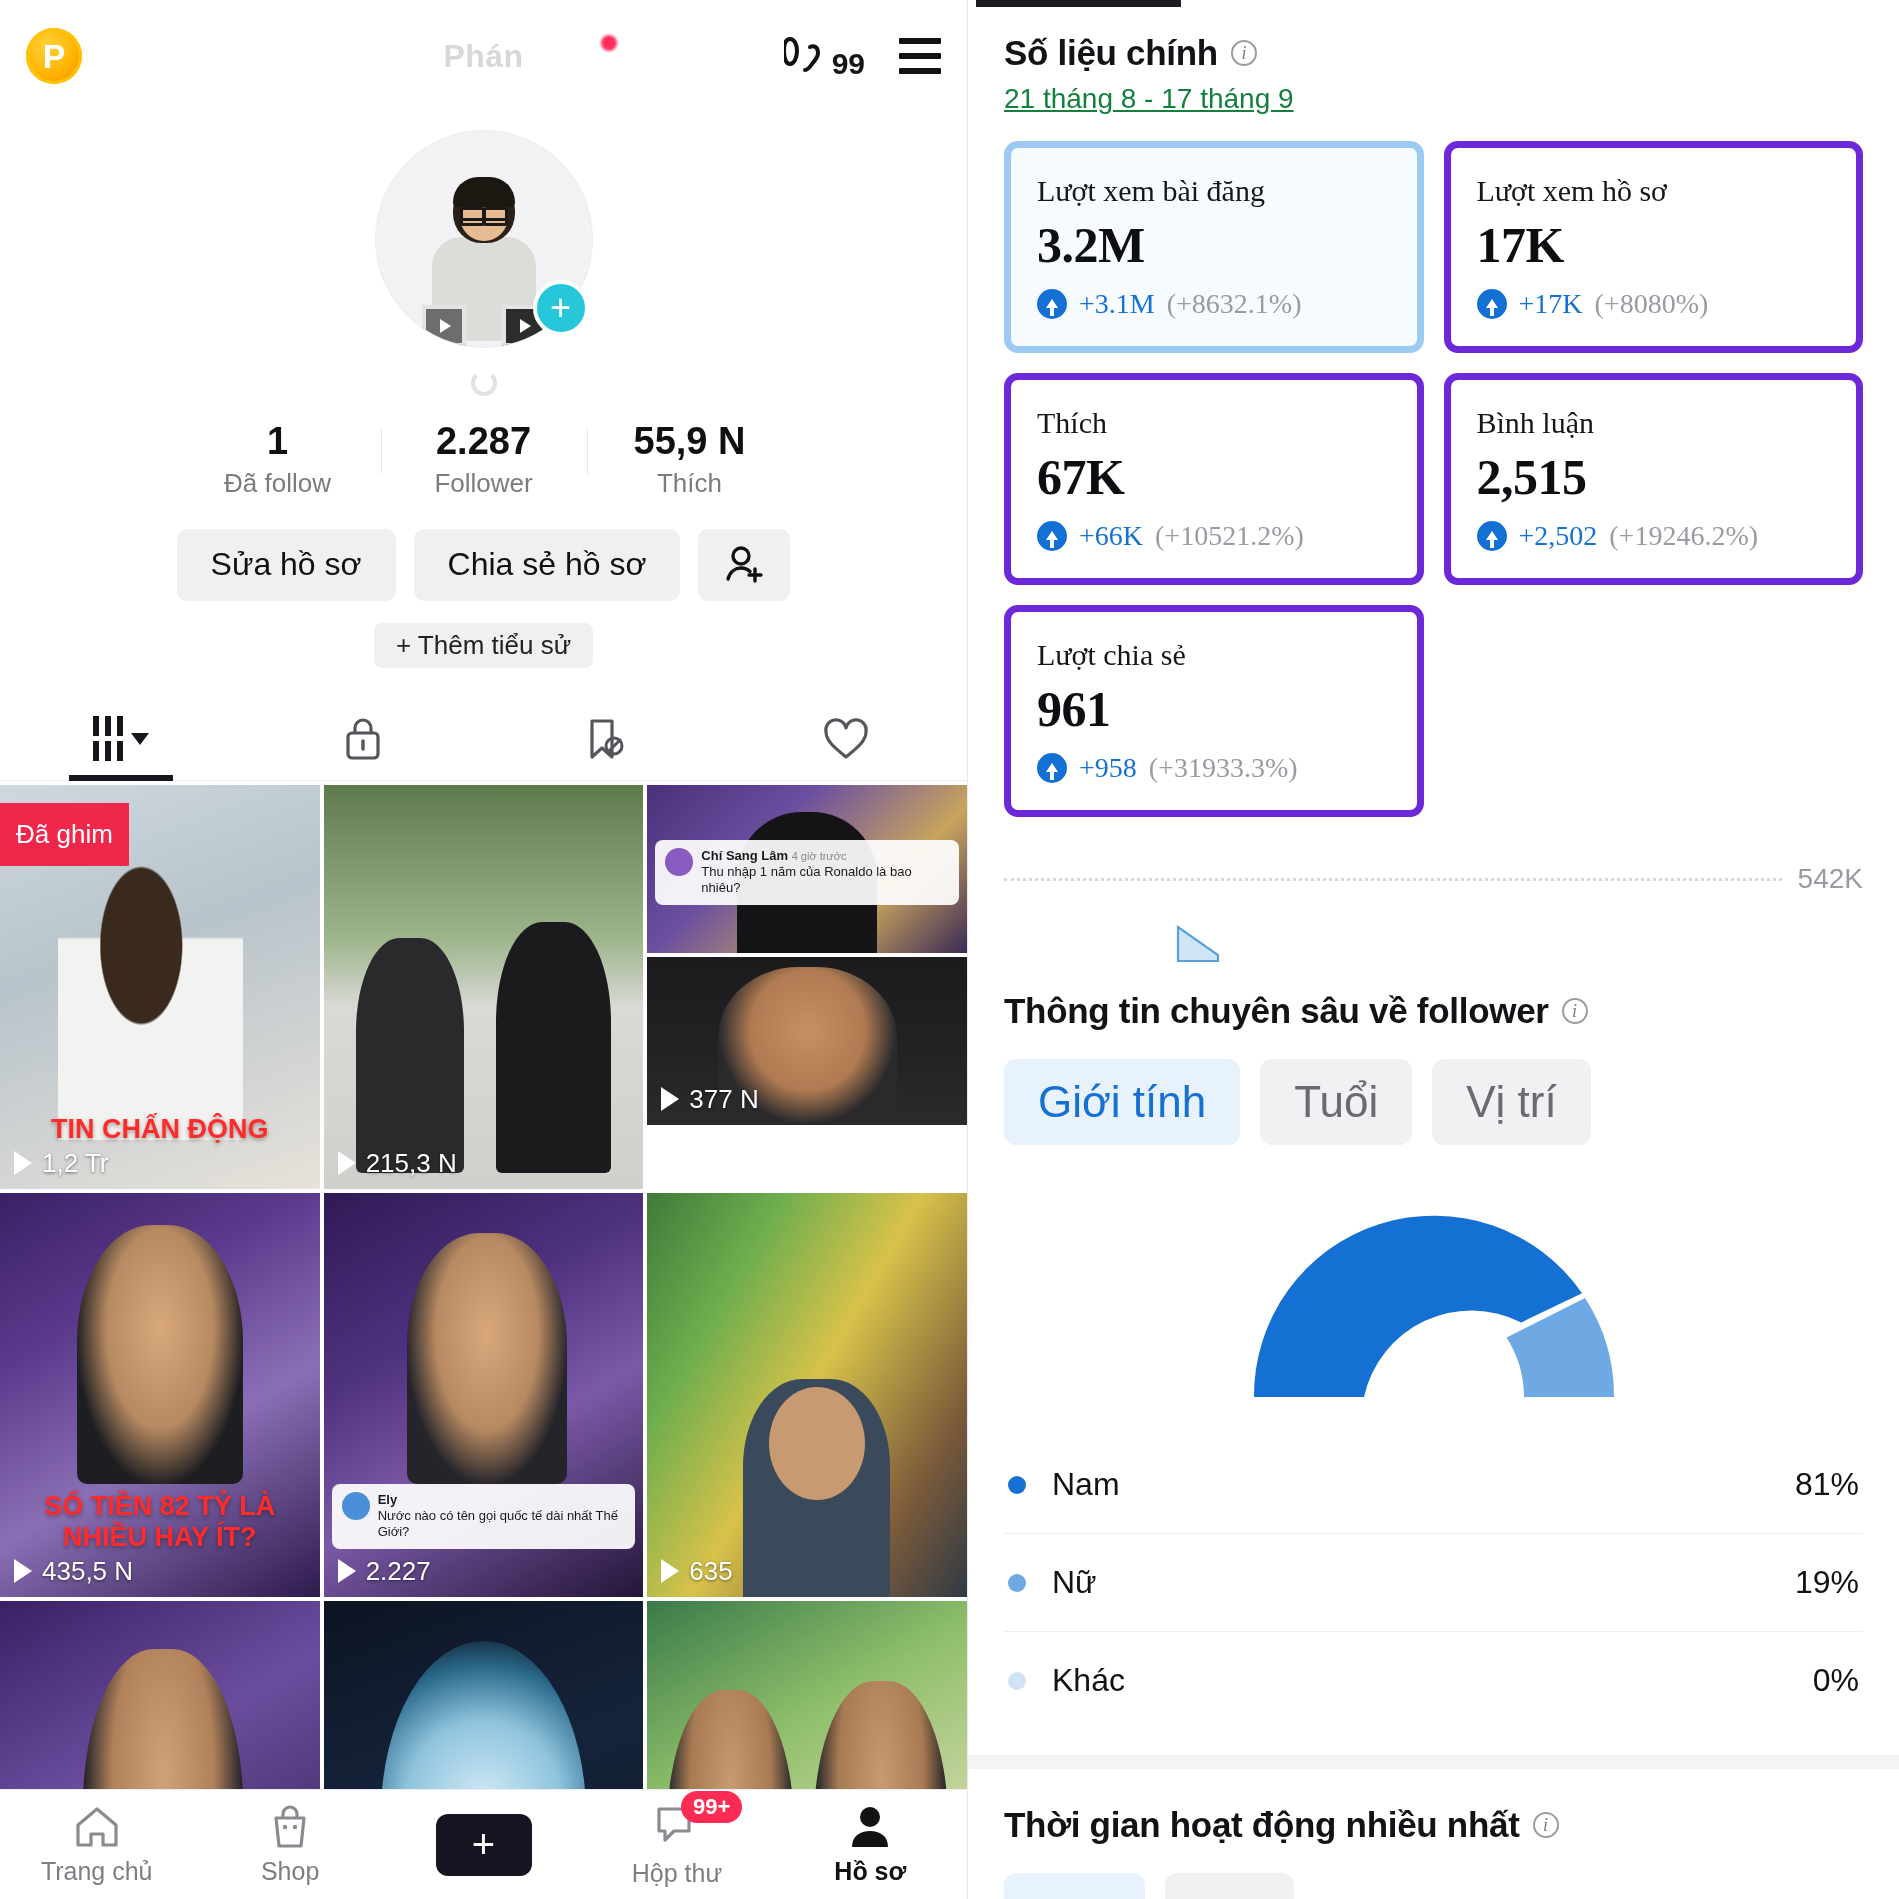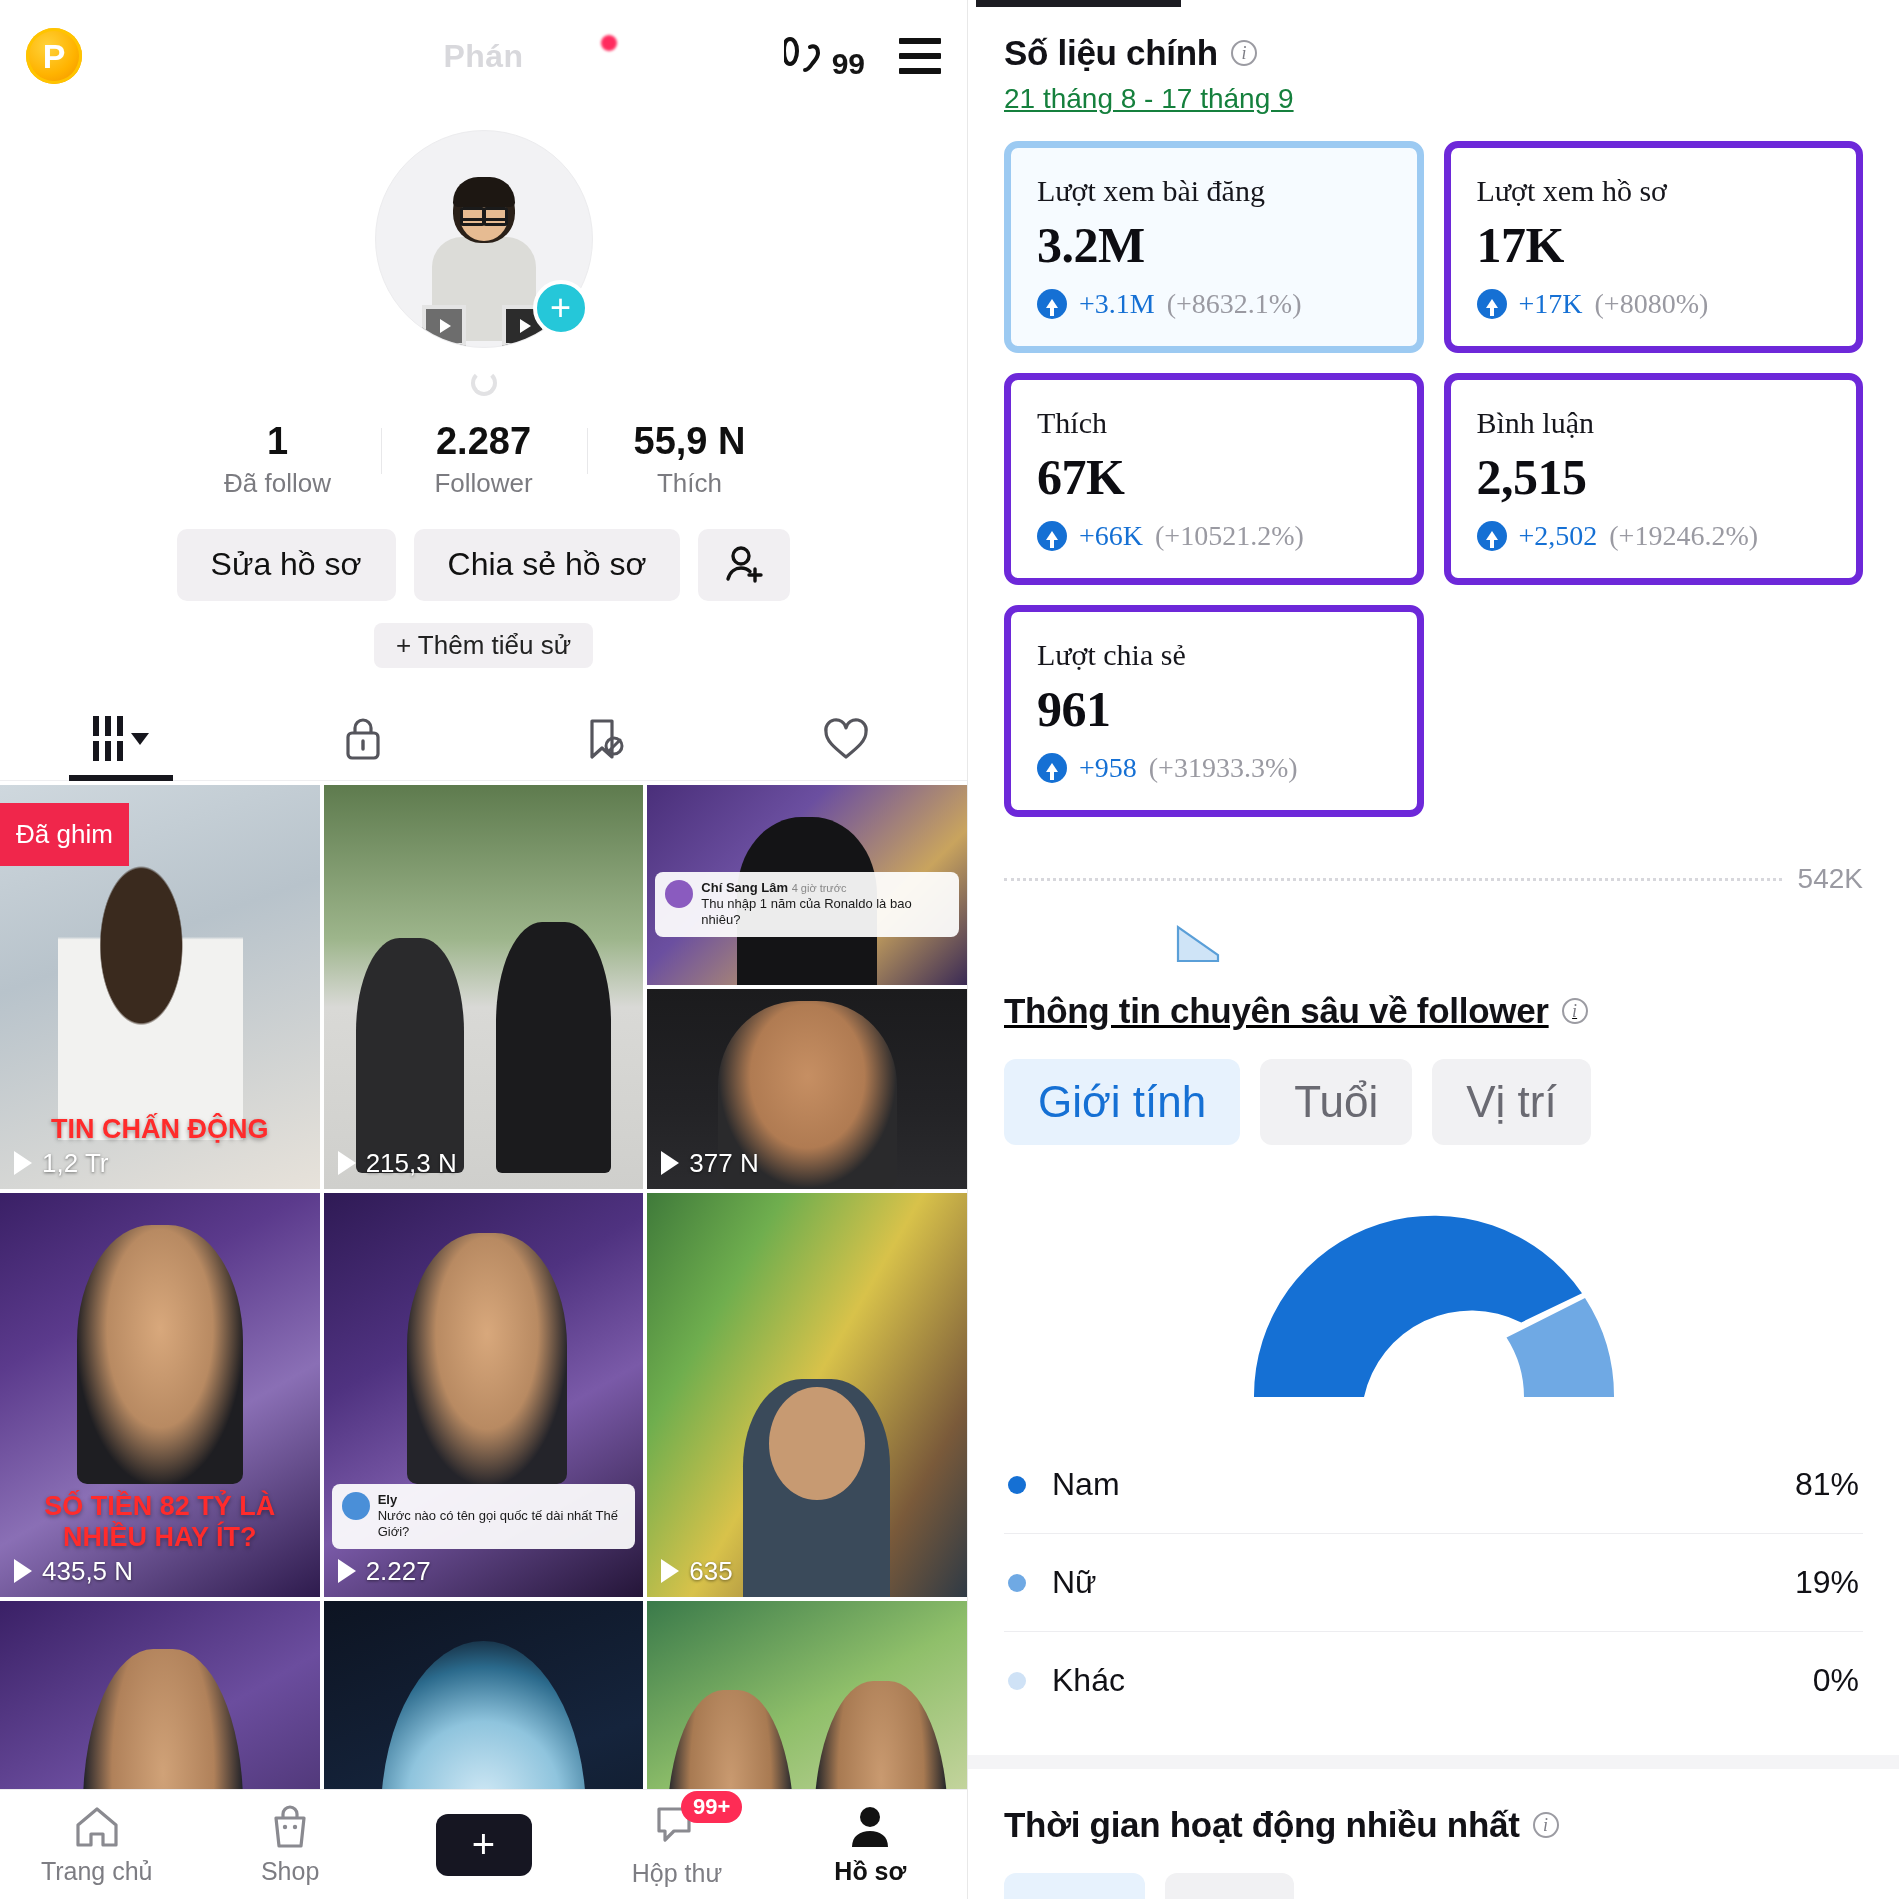--- a/index.html
+++ b/index.html
@@ -130,21 +130,21 @@
     content: ''; position: absolute; bottom: -1px; left: 50%; transform: translateX(-50%);
     width: 104px; height: 6px; background: #16161d;
   }
   .grid-glyph { display: flex; align-items: center; gap: 8px; }
   .bars { display: grid; grid-template-columns: repeat(3, 6px); grid-template-rows: repeat(2, 20px); gap: 5px 6px; }
   .bars i { background: #16161d; display:block; }
   .caret { width:0;height:0;border-left:9px solid transparent;border-right:9px solid transparent;border-top:12px solid #16161d; }
 
   .videogrid { display: grid; grid-template-columns: repeat(3, 1fr); gap: 4px; margin-top: 4px; flex: 1; overflow: hidden; }
   .vcell { position: relative; overflow: hidden; height: 404px; }
-  .vcell.half { height: 200px; }
+  .vcell.half { height: 168px; }
   .vcell .vcount {
     position: absolute; left: 14px; bottom: 10px; color: #fff; font-size: 26px;
     display: flex; align-items: center; gap: 10px; text-shadow: 0 1px 3px rgba(0,0,0,.5);
   }
   .play-tri { width:0;height:0;border-left:18px solid #fff;border-top:12px solid transparent;border-bottom:12px solid transparent; }
   .pin-badge {
     position: absolute; left: 0; top: 18px; background: #f0264b; color: #fff;
     font-size: 26px; padding: 16px 16px; font-weight: 500;
   }
   .vcap {
@@ -559,21 +559,21 @@
         <span class="dotline"></span>
         <span class="dotline-val">542K</span>
       </div>
 
       <div class="flag-shape">
         <svg width="60" height="46" viewBox="0 0 60 46">
           <path d="M4 40 L4 6 L44 34 L44 40 Z" fill="#cfe4f7" stroke="#5a9fd8" stroke-width="2.2"></path>
         </svg>
       </div>
 
-      <div class="sec-title" style="margin-top:20px;text-decoration:underline;">
+      <div class="sec-title" style="margin-top:20px;">
         <h2>Thông tin chuyên sâu về follower</h2>
         <span class="info-i">i</span>
       </div>
 
       <div class="chips">
         <div class="chip active">Giới tính</div>
         <div class="chip">Tuổi</div>
         <div class="chip">Vị trí</div>
       </div>
 

